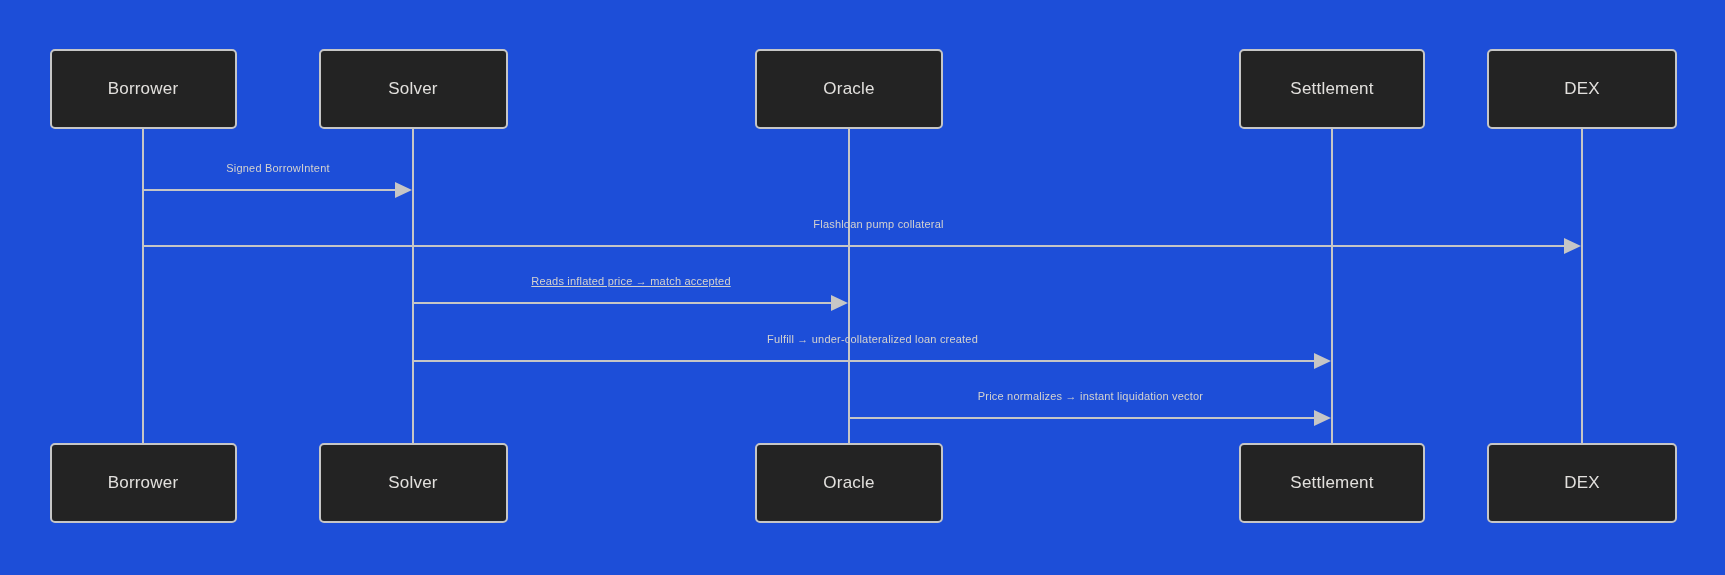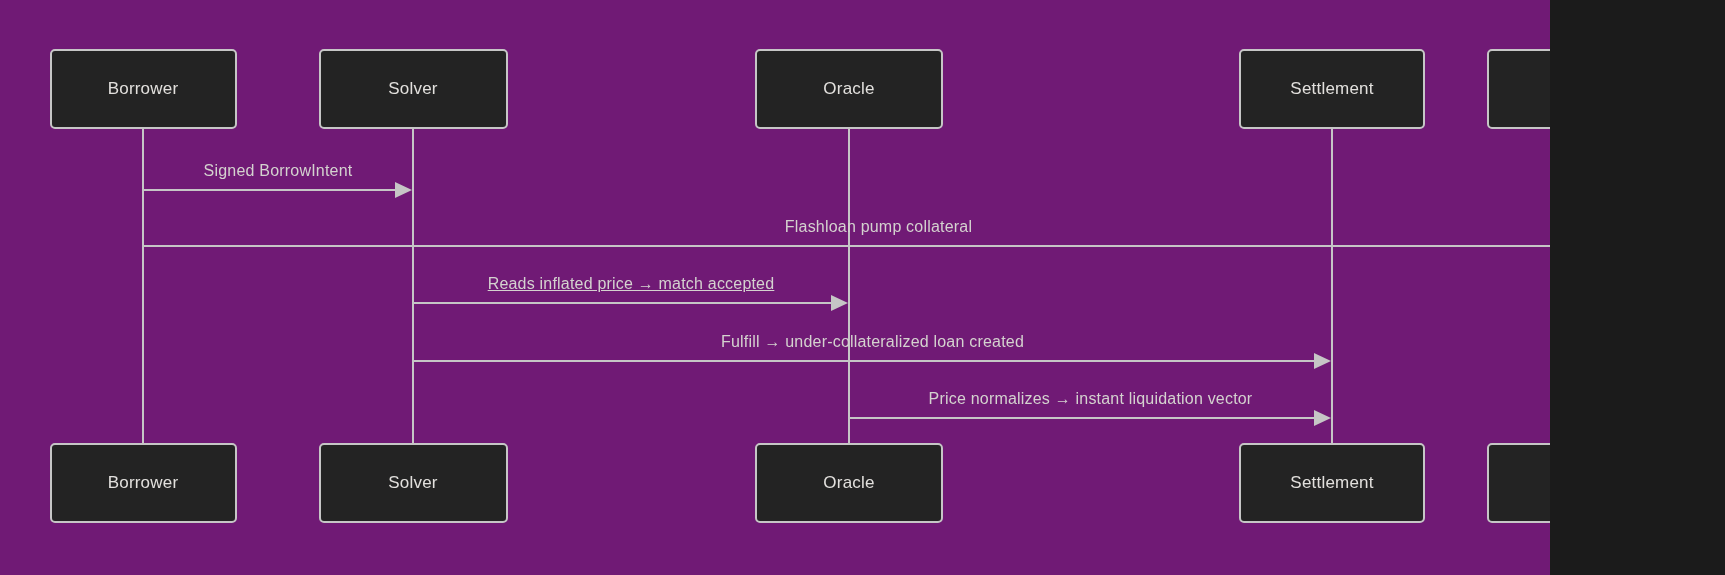--- a/index.html
+++ b/index.html
@@ -46,29 +46,29 @@
     width: 0;
     height: 0;
     border-top: 8px solid transparent;
     border-bottom: 8px solid transparent;
   }
   .msg-arrowhead.right { border-left: 17px solid #c6c6c6; }
   .msg-label {
     position: absolute;
     transform: translateX(-50%);
     color: #d4d2cf;
-    font-size: 16px;
+    font-size: 11px;
     letter-spacing: 0.2px;
     white-space: nowrap;
   }
 </style>
 </head>
 <body>
 
-<div class="canvas" id="diagram-canvas" style="width: 1550px; height: 575px; background: #701a75;">
+<div class="canvas" id="diagram-canvas" style="width: 1725px; height: 575px; background: #1d4ed8;">
     <div class="lifeline" style="left: 142px; top: 129px; height: 314px; background: rgb(198, 198, 198);"></div>
     <div class="lifeline" style="left: 412px; top: 129px; height: 314px; background: rgb(198, 198, 198);"></div>
     <div class="lifeline" style="left: 848px; top: 129px; height: 314px; background: rgb(198, 198, 198);"></div>
     <div class="lifeline" style="left: 1331px; top: 129px; height: 314px; background: rgb(198, 198, 198);"></div>
     <div class="lifeline" style="left: 1581px; top: 129px; height: 314px; background: rgb(198, 198, 198);"></div>
     <div class="actor-box" style="left: 49.5px; top: 49px; width: 187px; height: 80px; background: rgb(35, 35, 35); border-color: rgb(198, 198, 198);">
       <span class="actor-label" style="color: rgb(226, 224, 221);">Borrower</span>
     </div>
     <div class="actor-box" style="left: 49.5px; top: 443px; width: 187px; height: 80px; background: rgb(35, 35, 35); border-color: rgb(198, 198, 198);">
       <span class="actor-label" style="color: rgb(226, 224, 221);">Borrower</span>

